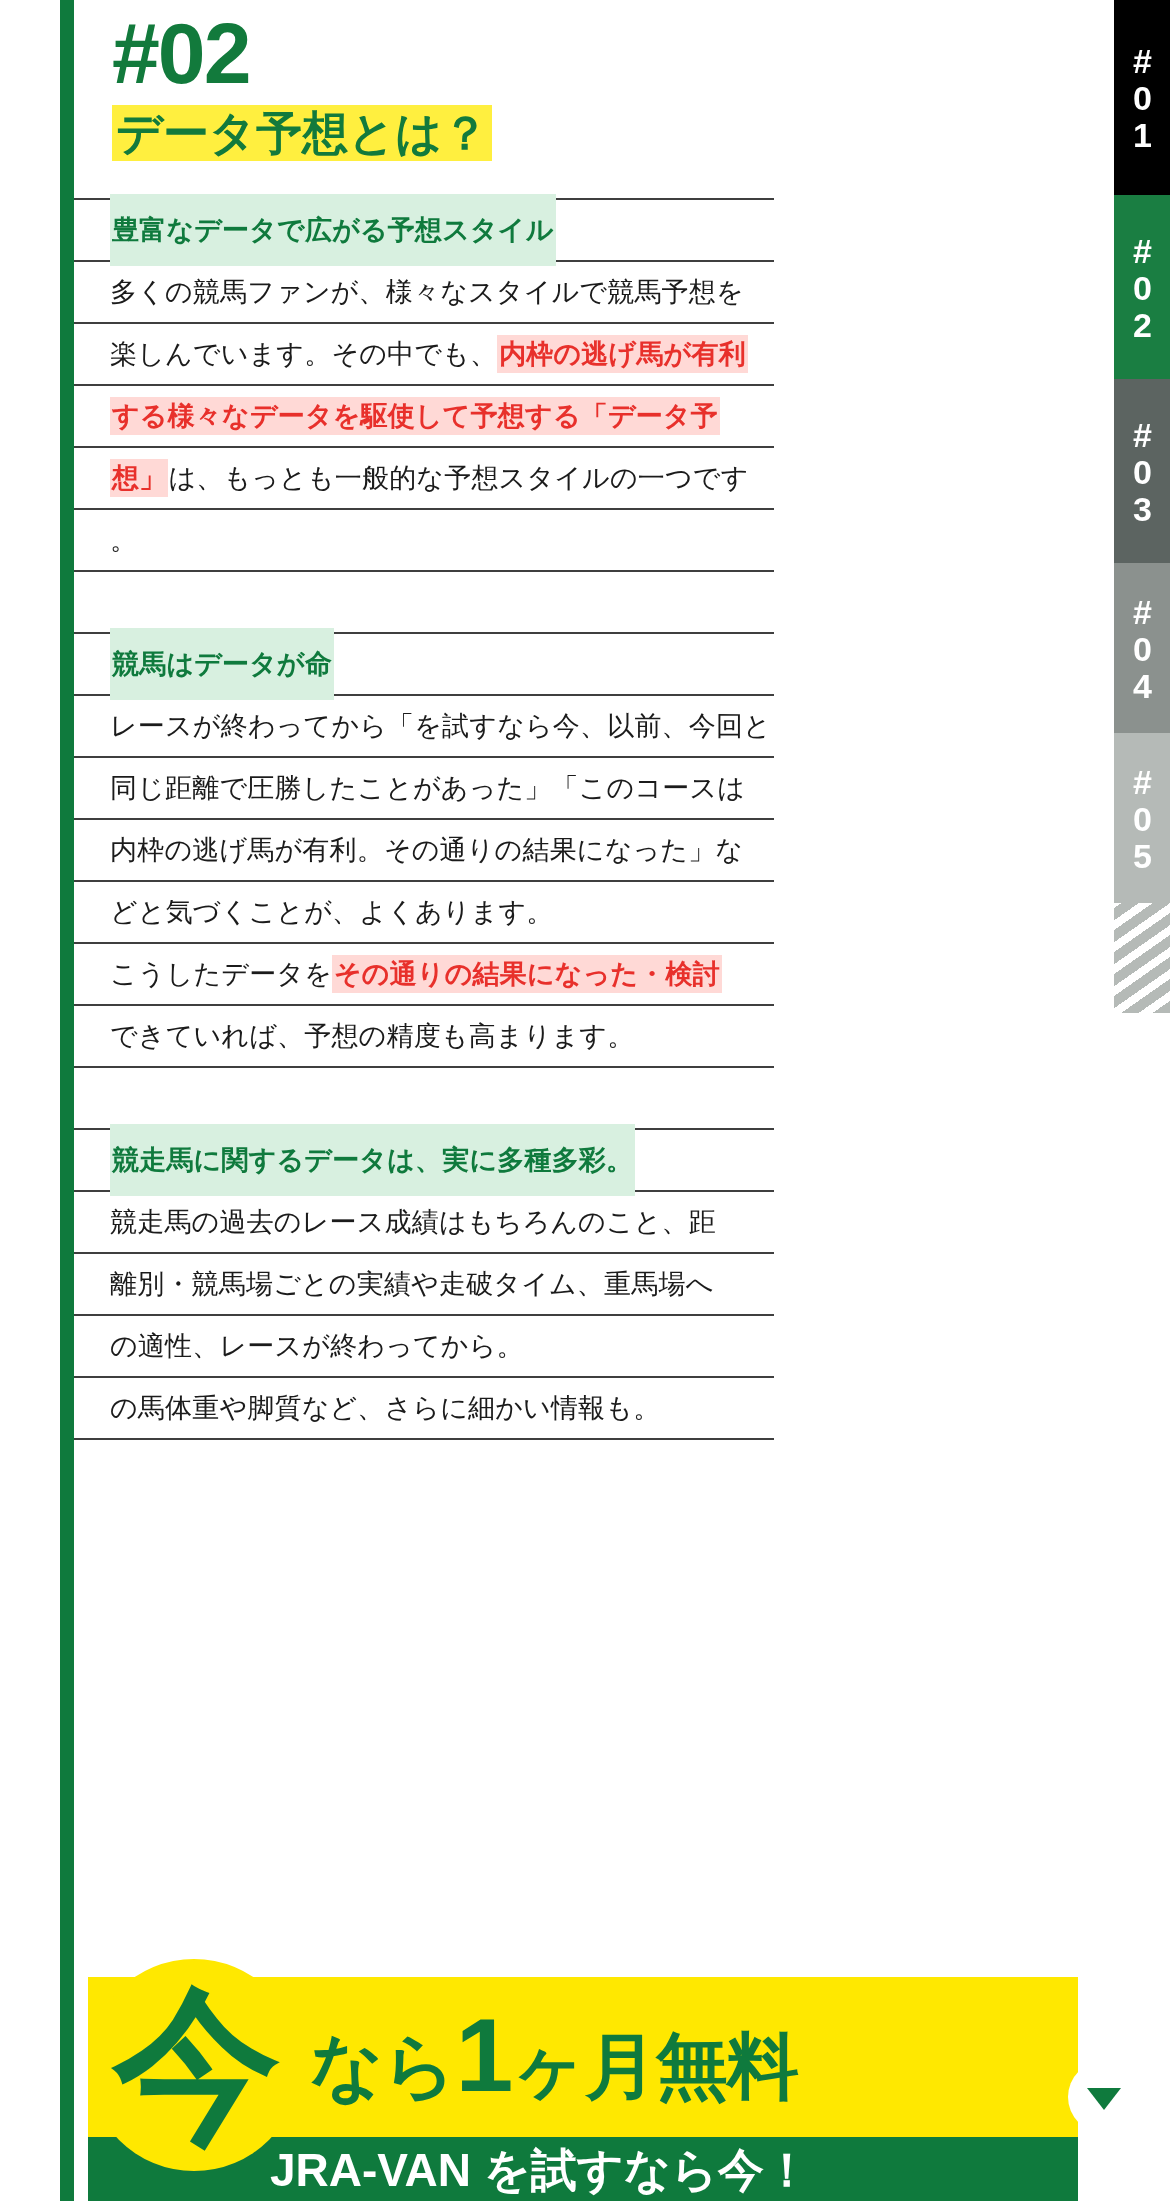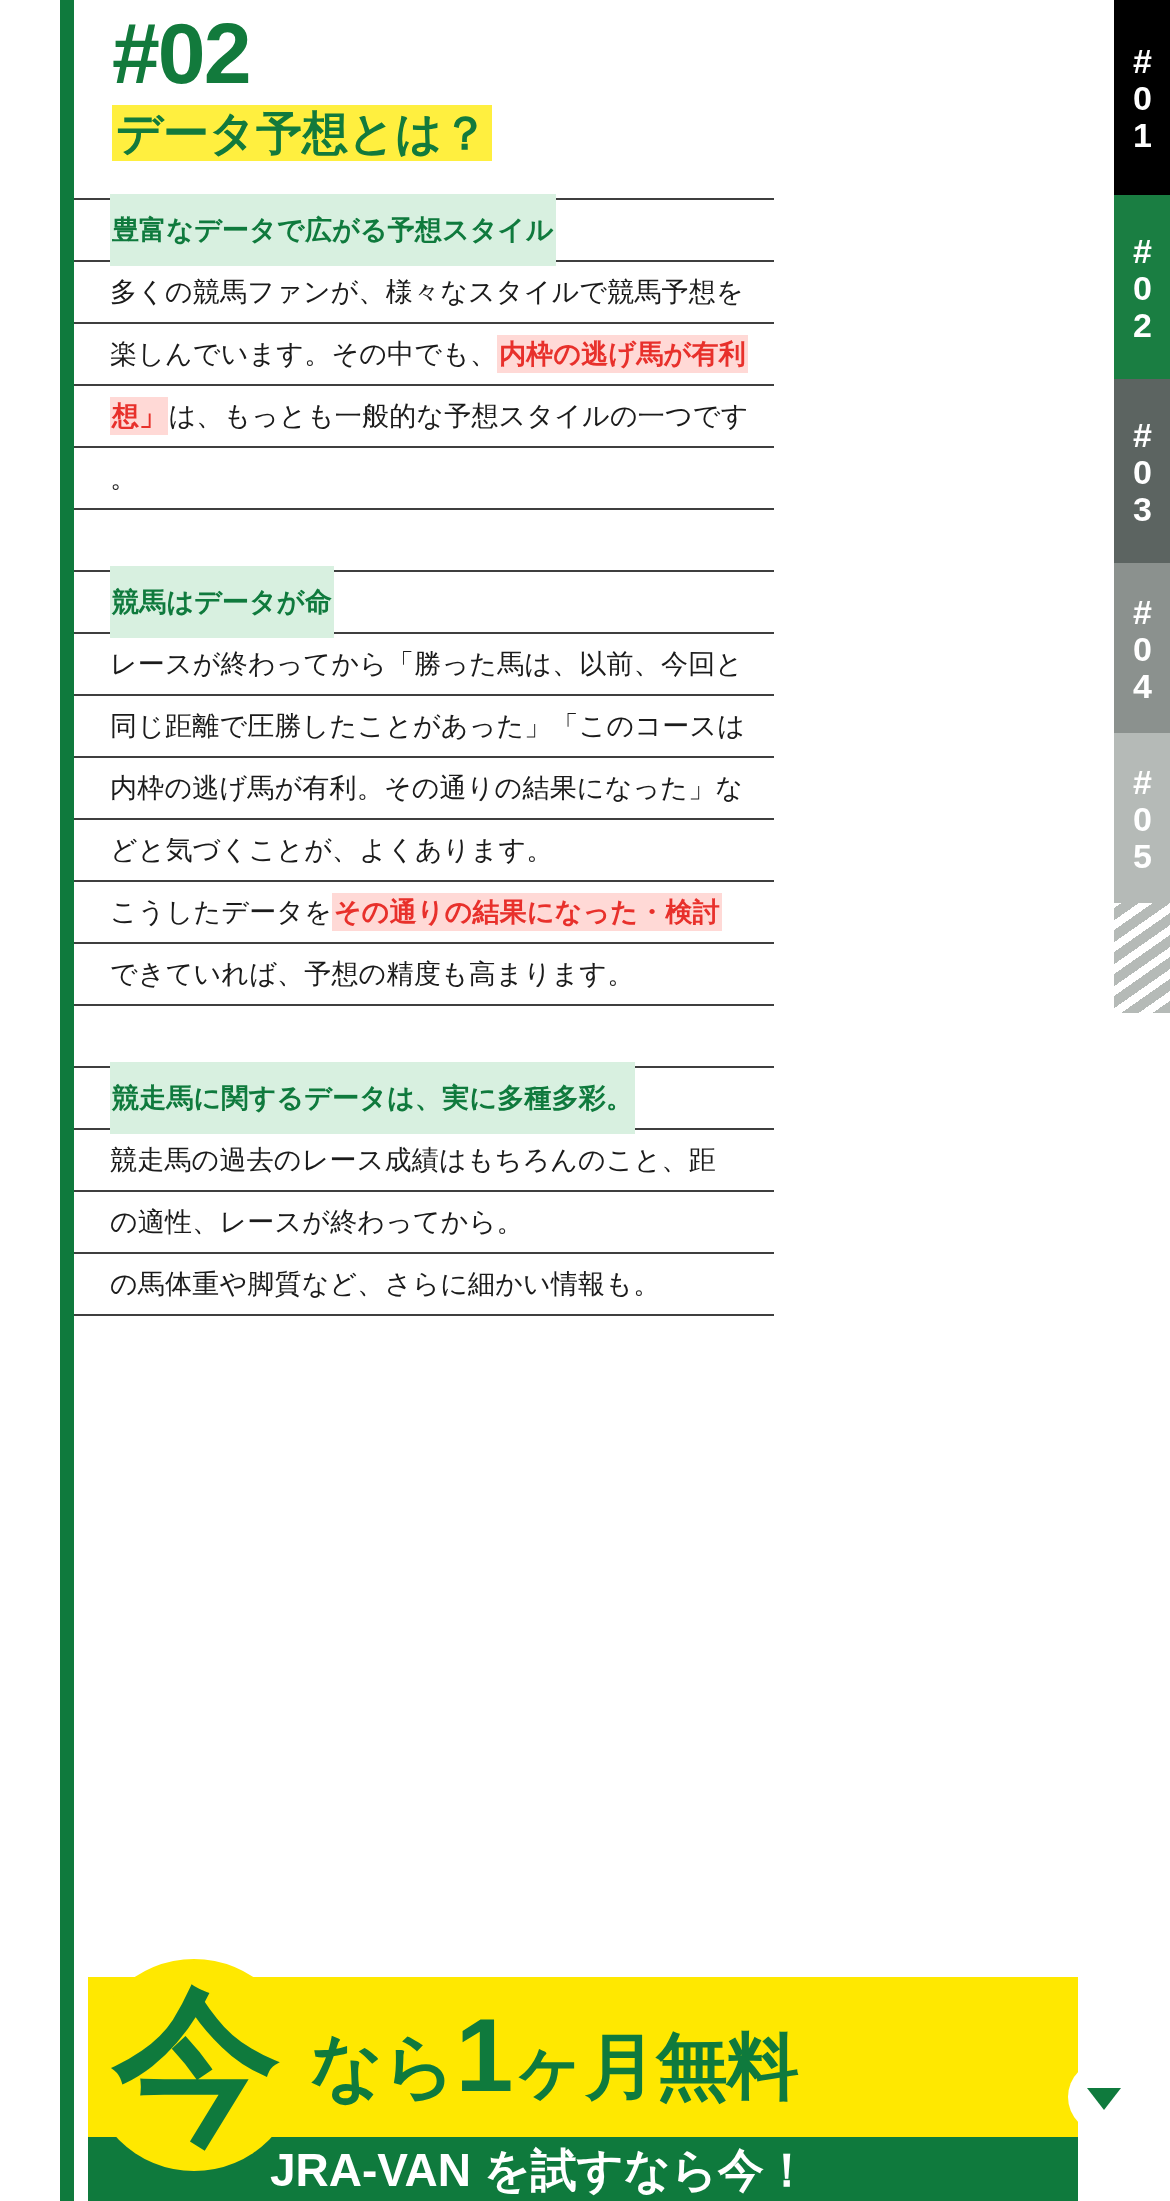--- a/index.html
+++ b/index.html
@@ -271,32 +271,35 @@
           <span class="run hl-green">豊富なデータで広がる予想スタイル</span>
         </div>
         <div class="line">
           <span class="run plain">多くの競馬ファンが、様々なスタイルで競馬予想を</span>
         </div>
         <div class="line">
           <span class="run plain">楽しんでいます。その中でも、</span>
           <span class="run hl-red">内枠の逃げ馬が有利</span>
         </div>
         <div class="line">
+          <span class="run hl-red">する様々なデータを駆使して予想する「データ予</span>
+        </div>
+        <div class="line">
           <span class="run hl-red">想」</span>
           <span class="run plain">は、もっとも一般的な予想スタイルの一つです</span>
         </div>
         <div class="line">
           <span class="run plain">。</span>
         </div>
         <div class="line blank"></div>
         <div class="line">
           <span class="run hl-green">競馬はデータが命</span>
         </div>
         <div class="line">
-          <span class="run plain">レースが終わってから「勝った馬は、以前、今回と</span>
+          <span class="run plain">レースが終わってから「を試すなら今、以前、今回と</span>
         </div>
         <div class="line">
           <span class="run plain">同じ距離で圧勝したことがあった」「このコースは</span>
         </div>
         <div class="line">
           <span class="run plain">内枠の逃げ馬が有利。その通りの結果になった」な</span>
         </div>
         <div class="line">
           <span class="run plain">どと気づくことが、よくあります。</span>
         </div>
@@ -306,20 +309,23 @@
         </div>
         <div class="line">
           <span class="run plain">できていれば、予想の精度も高まります。</span>
         </div>
         <div class="line blank"></div>
         <div class="line">
           <span class="run hl-green">競走馬に関するデータは、実に多種多彩。</span>
         </div>
         <div class="line">
           <span class="run plain">競走馬の過去のレース成績はもちろんのこと、距</span>
+        </div>
+        <div class="line">
+          <span class="run plain">離別・競馬場ごとの実績や走破タイム、重馬場へ</span>
         </div>
         <div class="line">
           <span class="run plain">の適性、レースが終わってから。</span>
         </div>
         <div class="line">
           <span class="run plain">の馬体重や脚質など、さらに細かい情報も。</span>
         </div>
       </div>
 
   </div>

